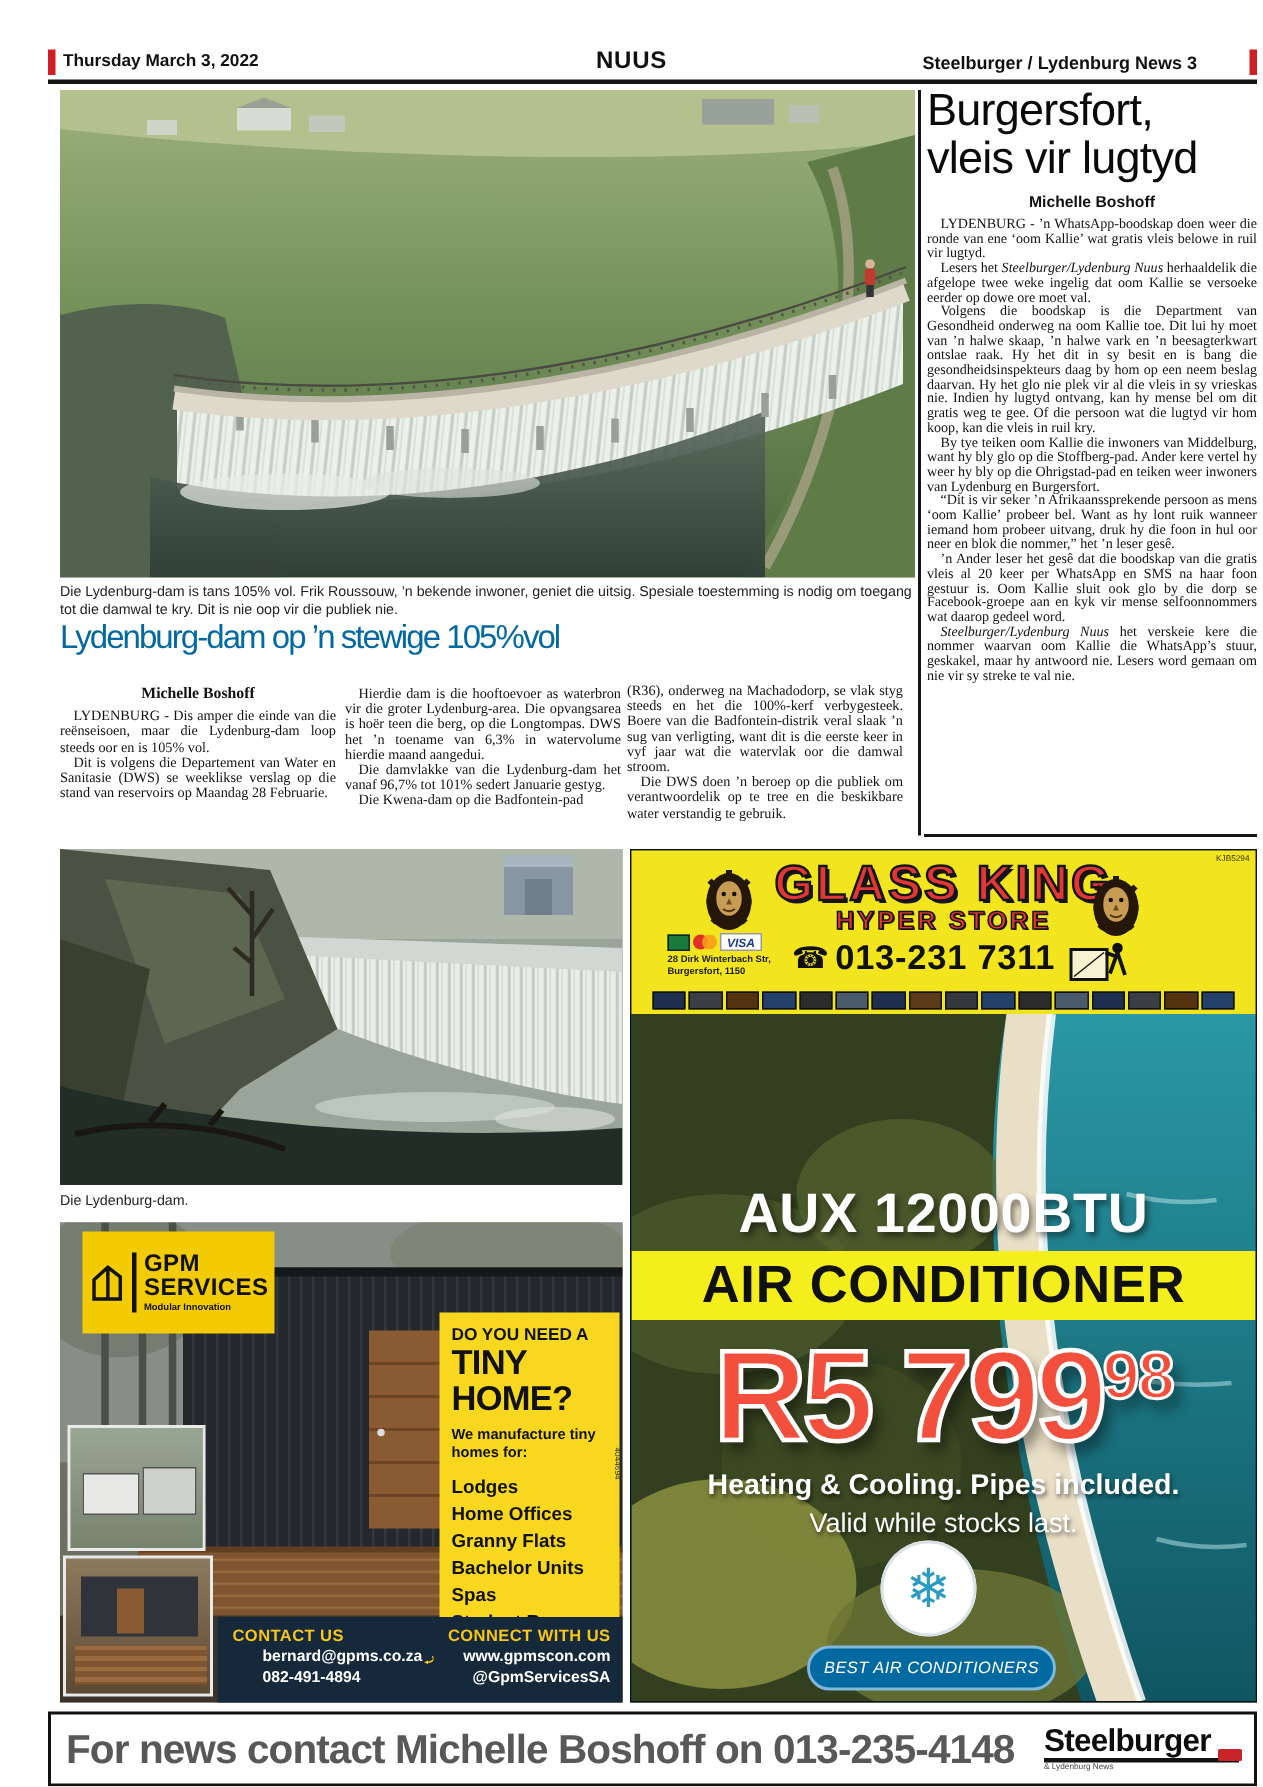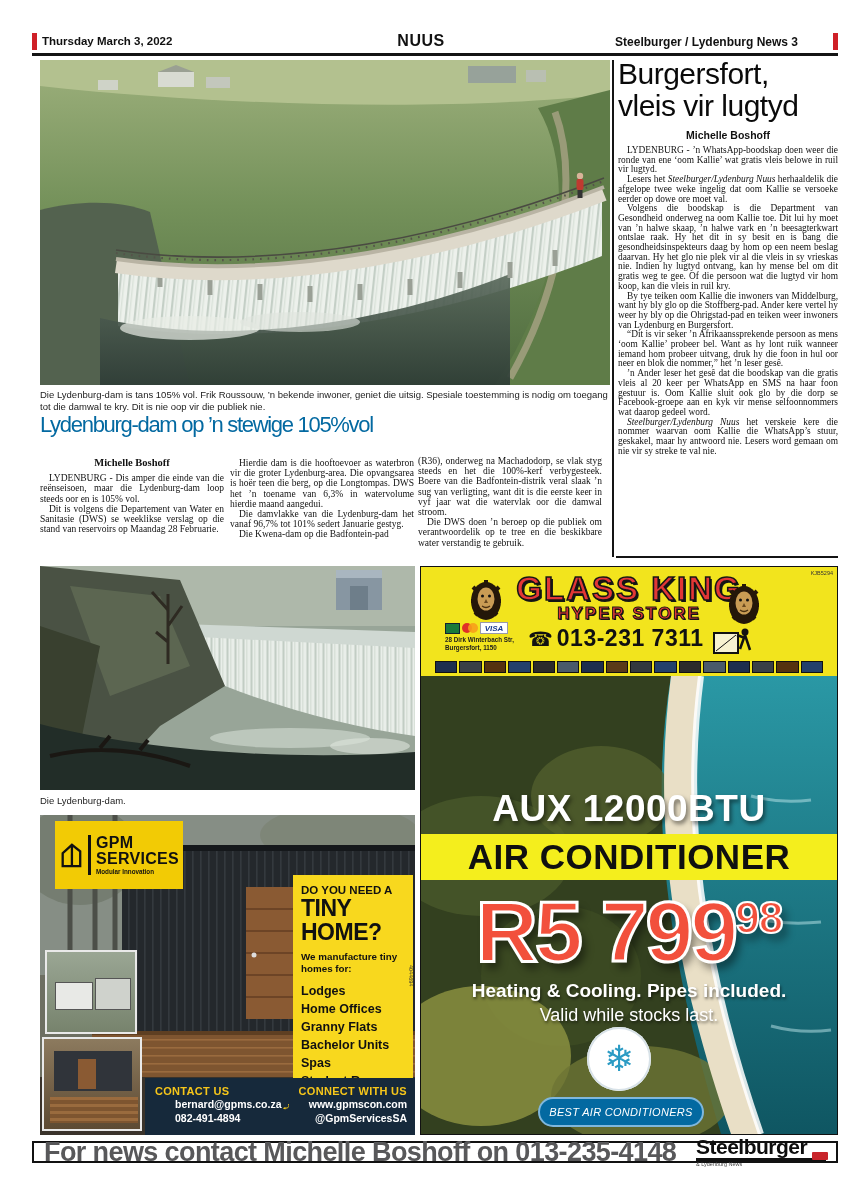--- a/index.html
+++ b/index.html
@@ -85,21 +85,21 @@
   .gk-valid{position:absolute;top:329px;width:100%;text-align:center;font-size:18px;font-weight:400;color:#fff;
             text-shadow:1px 2px 3px rgba(0,0,0,.55);}
   .gk-snow{position:absolute;top:351px;left:166px;width:64px;height:64px;background:#fff;border-radius:50%;
            display:flex;align-items:center;justify-content:center;font-size:36px;color:#2b9bc4;
            box-shadow:inset 0 0 0 2px #d8e2e8;}
   .gk-pill{position:absolute;top:421px;left:117px;width:162px;height:26px;background:#0369a1;border:2px solid #7fb7dd;
            border-radius:16px;color:#fff;font-size:11px;font-weight:400;font-style:italic;display:flex;align-items:center;
            justify-content:center;letter-spacing:.3px;}
   .gk-code{position:absolute;top:3px;right:4px;font-size:5.5px;color:#333;}
   
-  .footer{left:32px;top:1141px;width:806px;height:22px;border:2.5px solid #111;box-sizing:border-box;display:flex;
+  .footer{left:32px;top:1141px;width:806px;height:50px;border:2.5px solid #111;box-sizing:border-box;display:flex;
           align-items:center;justify-content:space-between;padding:0 10px;}
   .footer-text{font-size:27px;font-weight:800;color:#58585a;letter-spacing:-.6px;}
   .sb-logo{width:130px;line-height:1;}
   .sb-word{font-size:21px;font-weight:800;color:#0d0d0d;letter-spacing:-.5px;}
   .sb-bar{position:relative;height:3px;background:#111;margin-top:1px;}
   .sb-truck{position:absolute;right:-2px;top:-6px;width:16px;height:8px;background:#c8242a;border-radius:1px;}
   .sb-sub{font-size:5.5px;color:#444;margin-top:1px;}
 </style>
 </head>
 <body>

